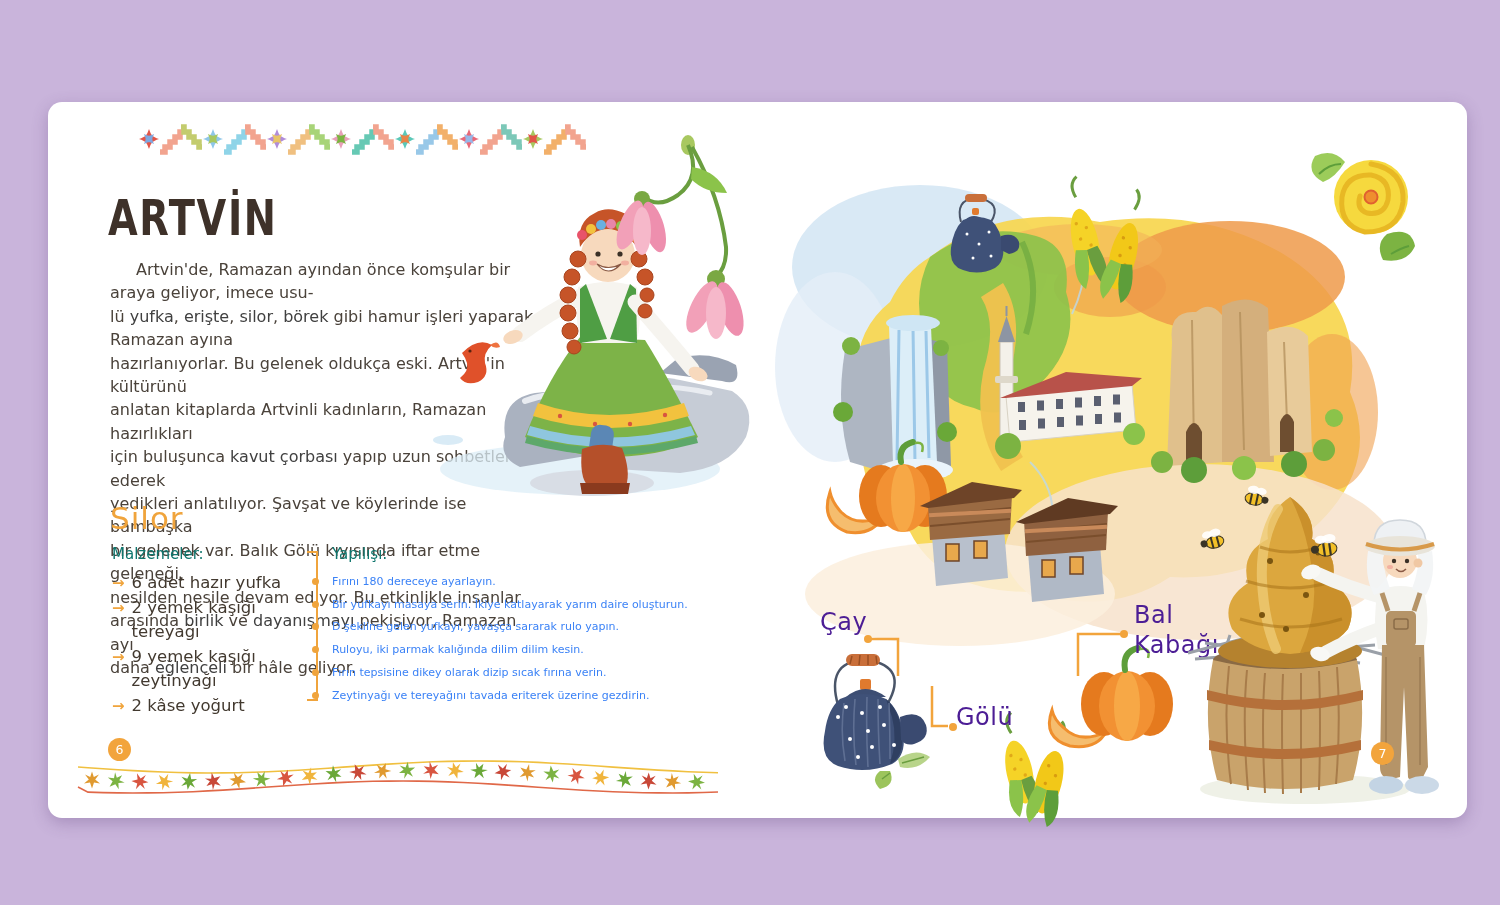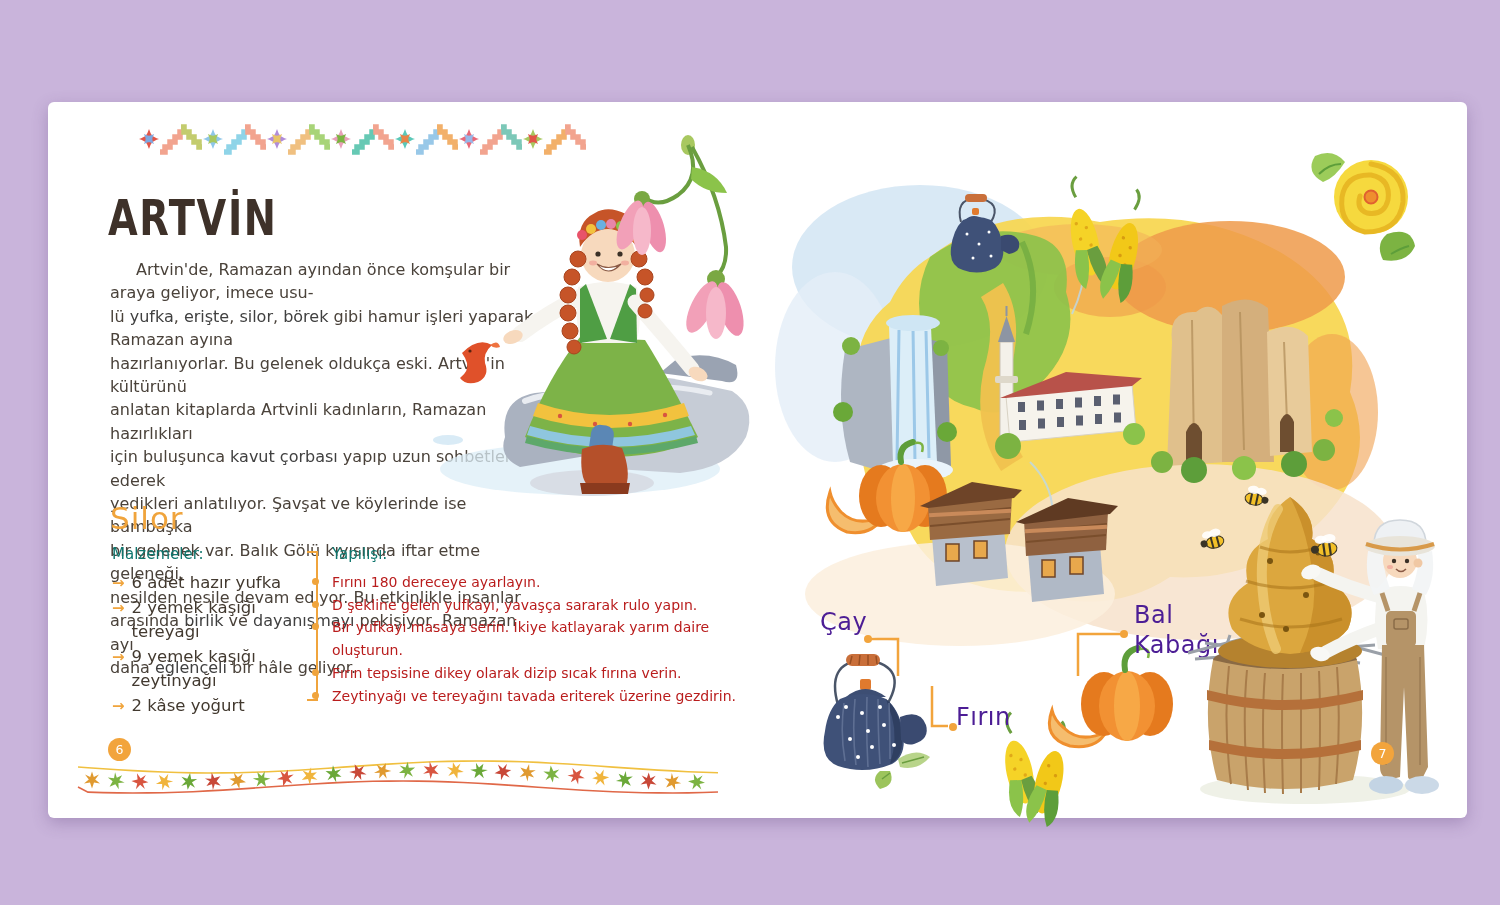--- a/index.html
+++ b/index.html
@@ -1,35 +1,35 @@
 <!DOCTYPE html>
 <html><head>
 <meta charset="utf-8">
 <style>
   html,body{margin:0;padding:0}
   body{width:1500px;height:905px;background:#c9b4db;position:relative;overflow:hidden;
        font-family:"DejaVu Sans",sans-serif;color:#47413a}
   .a{position:absolute}
   .spread{position:absolute;left:48px;top:102px;width:1419px;height:716px;background:#fff;
-          border-radius:6px;box-shadow:0 5px 16px rgba(90,60,120,.30)}
+          border-radius:14px;box-shadow:0 5px 16px rgba(90,60,120,.30)}
   .title{left:60px;top:86px;font-size:48px;color:#3e3129;letter-spacing:2px;font-weight:bold;
          transform:scale(.8,1.05);transform-origin:left top;white-space:nowrap}
   .para{left:62px;top:156px;width:432px;font-size:16px;line-height:23.4px;text-indent:26px;color:#4a423a}
   .hl{color:#404040}
   .silor{left:62px;top:398px;font-size:31px;color:#f0a43c;letter-spacing:1px}
   .ing-block{left:64px;top:443px;width:210px}
   .blk-title{font-size:15px;font-weight:normal;color:#0f766e;margin-bottom:8px}
   .ing-item{display:flex;align-items:baseline;gap:7px;font-size:16.5px;line-height:24.6px;color:#42392f}
   .ing-arrow{color:#f0a43c;font-weight:bold;font-size:15px}
   .steps-block{left:268px;top:443px;width:430px}
   .steps-rail{position:absolute;left:0;top:6px;bottom:6px;width:2px;background:#f0a43c}
   .steps-rail::before,.steps-rail::after{content:'';position:absolute;left:-9px;width:9px;height:2px;background:#f0a43c}
   .steps-rail::before{top:0}.steps-rail::after{bottom:0}
   .steps-block .blk-title{margin-left:16px}
-  .step{margin-left:16px;position:relative;font-size:14px;line-height:22.7px;color:#b91c1c}
+  .step{margin-left:16px;position:relative;font-size:11px;line-height:22.7px;color:#3b82f6}
   .step::before{content:'';position:absolute;left:-19.6px;top:7px;width:7px;height:7px;border-radius:4px;background:#f0a43c}
   .badge{width:23px;height:23px;border-radius:50%;background:#f2a43c;color:#fff;font-size:12.5px;
          display:flex;align-items:center;justify-content:center}
   .lbl{font-size:24px;color:#4c1d95;letter-spacing:.5px;white-space:nowrap}
   svg{display:block;overflow:visible}
 </style>
 </head>
 <body>
 
 <div class="spread">
@@ -107,22 +107,23 @@
           <span>2 kâse yoğurt</span>
         </div>
       </div>
   </div>
 
   <div class="a steps-block">
     <div class="steps-rail"></div>
     <div class="blk-title">Yapılışı:</div>
     <div id="steplist">
         <div class="step">Fırını 180 dereceye ayarlayın.</div>
+        <div class="step">Bir yufkayı masaya serin. İkiye katlayarak yarım daire oluşturun.</div>
         <div class="step">D şekline gelen yufkayı, yavaşça sararak rulo yapın.</div>
-        <div class="step">Bir yufkayı masaya serin. İkiye katlayarak yarım daire oluşturun.</div>
+        <div class="step">Ruloyu, iki parmak kalığında dilim dilim kesin.</div>
         <div class="step">Fırın tepsisine dikey olarak dizip sıcak fırına verin.</div>
         <div class="step">Zeytinyağı ve tereyağını tavada eriterek üzerine gezdirin.</div>
       </div>
   </div>
 
   <svg class="a" style="left:382px;top:35px" width="340" height="365" viewBox="0 0 340 365">
     <ellipse cx="150" cy="332" rx="140" ry="26" fill="#dcedf7" opacity=".75"></ellipse>
     <ellipse cx="18" cy="303" rx="15" ry="5" fill="#cfe6f4" opacity=".8"></ellipse>
     <g>
       <path d="M75 300 Q70 262 105 256 L162 250 Q152 290 162 318 L90 330 Q68 320 75 300Z" fill="#aab2c0"></path>
@@ -448,21 +449,21 @@
           <circle cx="32" cy="58" r="1.7"></circle>
         </g>
       <path d="M17 54 Q7 80 19 92 Q28 78 28 56Z" fill="#8bc34a"></path>
       <path d="M39 54 Q49 80 37 92 Q28 78 28 56Z" fill="#5d9e3a"></path>
     </g>
   </svg>
   <svg class="a" style="left:878px;top:584px" width="40" height="52" viewBox="0 0 40 52">
     <path d="M6 0 V40 H22" stroke="#f2a43c" stroke-width="2.5" fill="none"></path>
     <circle cx="27" cy="41" r="4" fill="#f2a43c"></circle>
   </svg>
-  <div class="a lbl" style="left:908px;top:601px">Fırın</div>
+  <div class="a lbl" style="left:908px;top:601px">Gölü</div>
 
   <svg class="a" style="left:992px;top:548px" width="145" height="105" viewBox="0 0 145 105">
     <path d="M12 60 Q2 88 30 96 Q56 100 66 82 Q40 94 24 78 Q14 70 12 60Z" fill="#f5bd6e" stroke="#ef8f2e" stroke-width="3"></path>
     <ellipse cx="64" cy="54" rx="23" ry="32" fill="#e57a1e"></ellipse>
     <ellipse cx="110" cy="54" rx="23" ry="32" fill="#e57a1e"></ellipse>
     <ellipse cx="87" cy="56" rx="28" ry="35" fill="#f29133"></ellipse>
     <ellipse cx="87" cy="56" rx="13" ry="35" fill="#f7a846"></ellipse>
     <path d="M85 20 Q82 2 98 -2" stroke="#5d9e3a" stroke-width="6" fill="none" stroke-linecap="round"></path>
     <path d="M100 -1 q11 -2 8 9" stroke="#7cb342" stroke-width="2.5" fill="none"></path>
   </svg>

